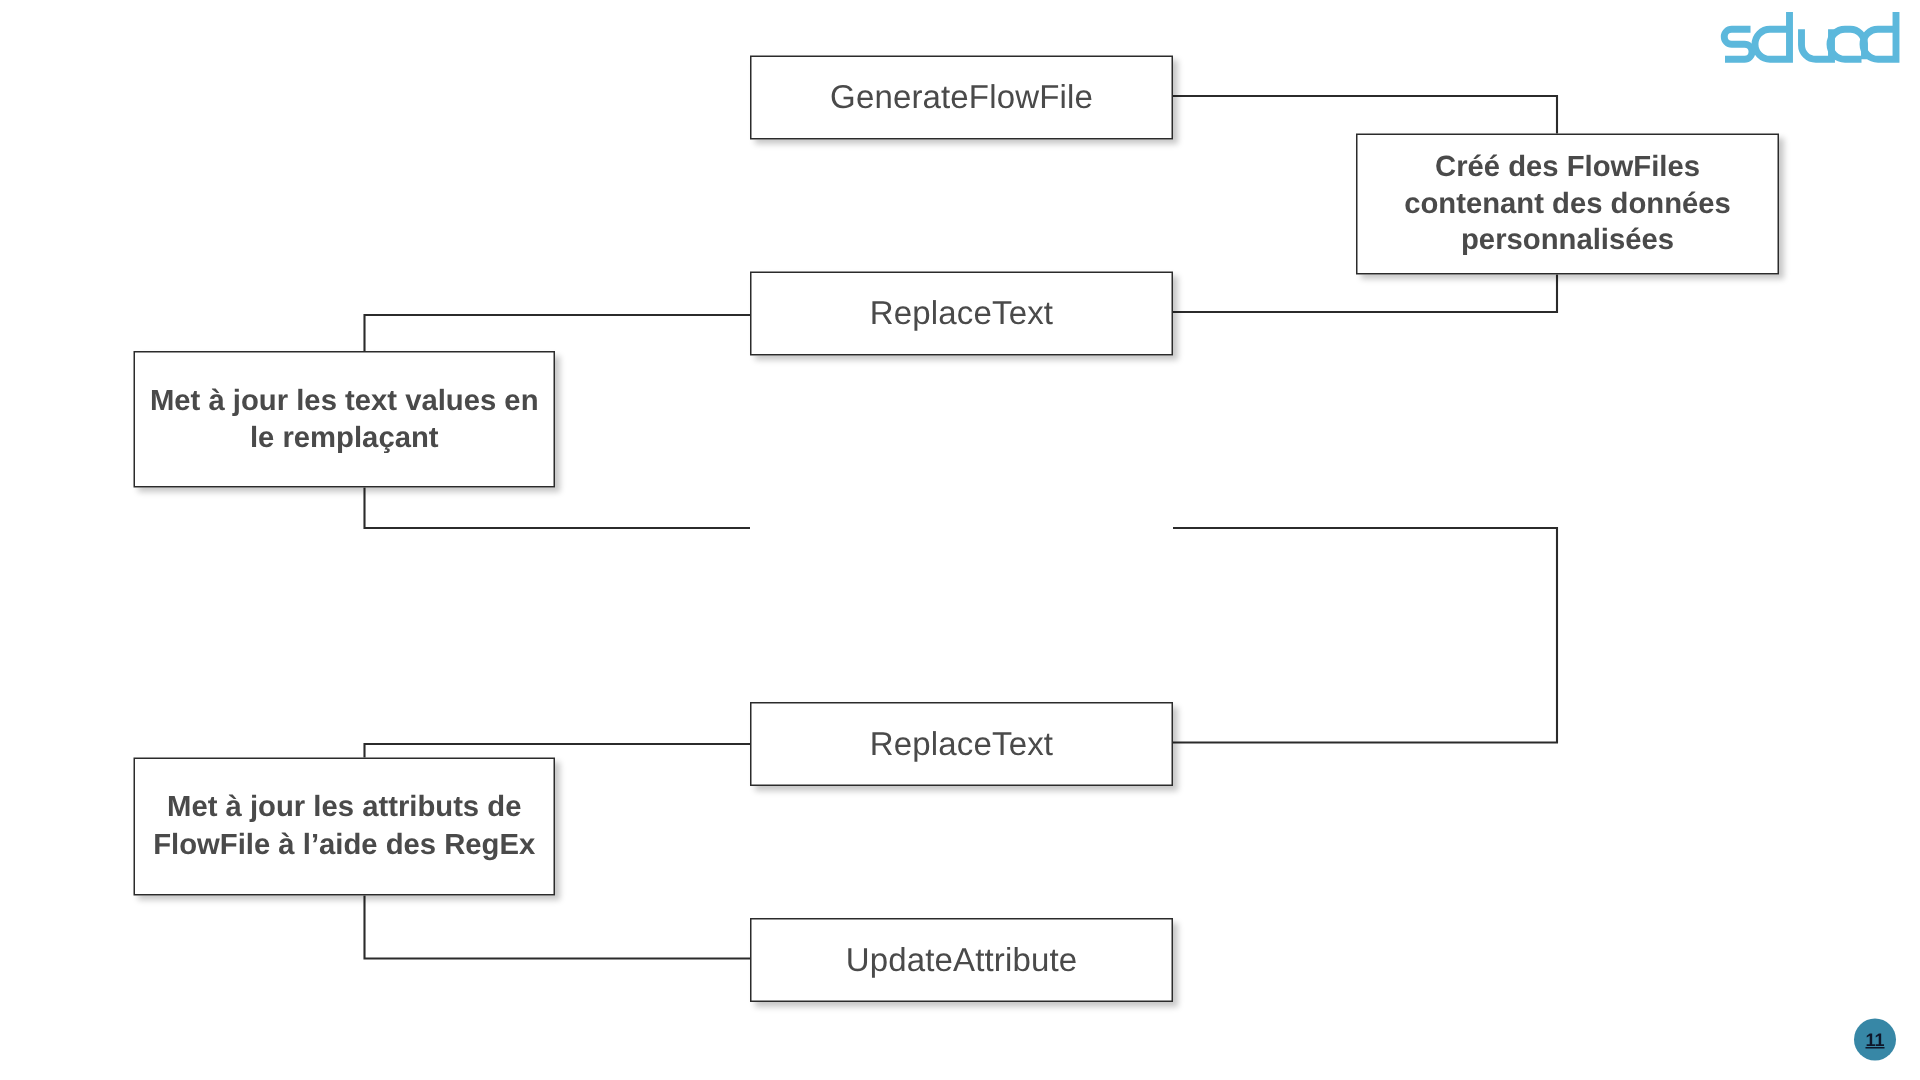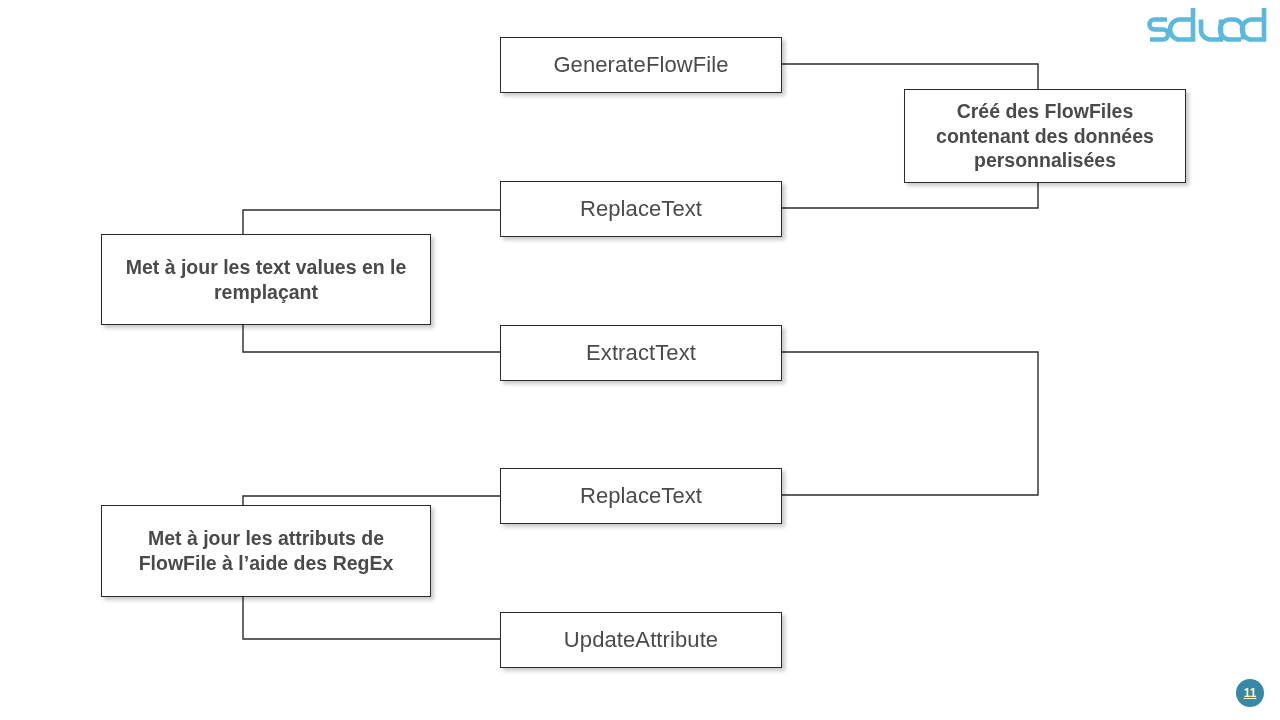--- a/index.html
+++ b/index.html
@@ -67,22 +67,21 @@
     font-size: 19.5px;
     font-weight: 700;
     line-height: 1.28;
   }
   .callout.right {
     left: 904px;
     width: 282px;
   }
   .callout.left {
     left: 89px;
-    width: 330px;
-    margin-left: 12px;
+    width: 281px;
   }
 
   
   #node-generateflowfile { top: 37px; }
   #node-replacetext-1    { top: 181px; }
   #node-extracttext      { top: 325px; }
   #node-replacetext-2    { top: 468px; }
   #node-updateattribute  { top: 612px; }
 
   #callout-create   { top: 89px;  height: 94px; }
@@ -101,21 +100,21 @@
 
   
   #page-badge {
     position: absolute;
     left: 1236px;
     top: 679px;
     width: 28px;
     height: 28px;
     border-radius: 50%;
     background: #3787a6;
-    color: #fef9c3;
+    color: #0f172a;
     font-size: 12px;
     font-weight: 700;
     display: flex;
     align-items: center;
     justify-content: center;
     z-index: 5;
     text-decoration: underline;
   }
 </style>
 </head>
@@ -137,23 +136,20 @@
   </svg>
 
   <div class="node processor" id="node-generateflowfile">
     <span class="node-label">GenerateFlowFile</span>
   </div>
 
   <div class="node processor" id="node-replacetext-1">
     <span class="node-label">ReplaceText</span>
   </div>
 
-  <div class="node processor" id="node-extracttext">
-    <span class="node-label">ExtractText</span>
-  </div>
 
   <div class="node processor" id="node-replacetext-2">
     <span class="node-label">ReplaceText</span>
   </div>
 
   <div class="node callout right" id="callout-create">
     <span class="node-label">Créé des FlowFiles contenant des données personnalisées</span>
   </div>
 
   <div class="node processor" id="node-updateattribute">

